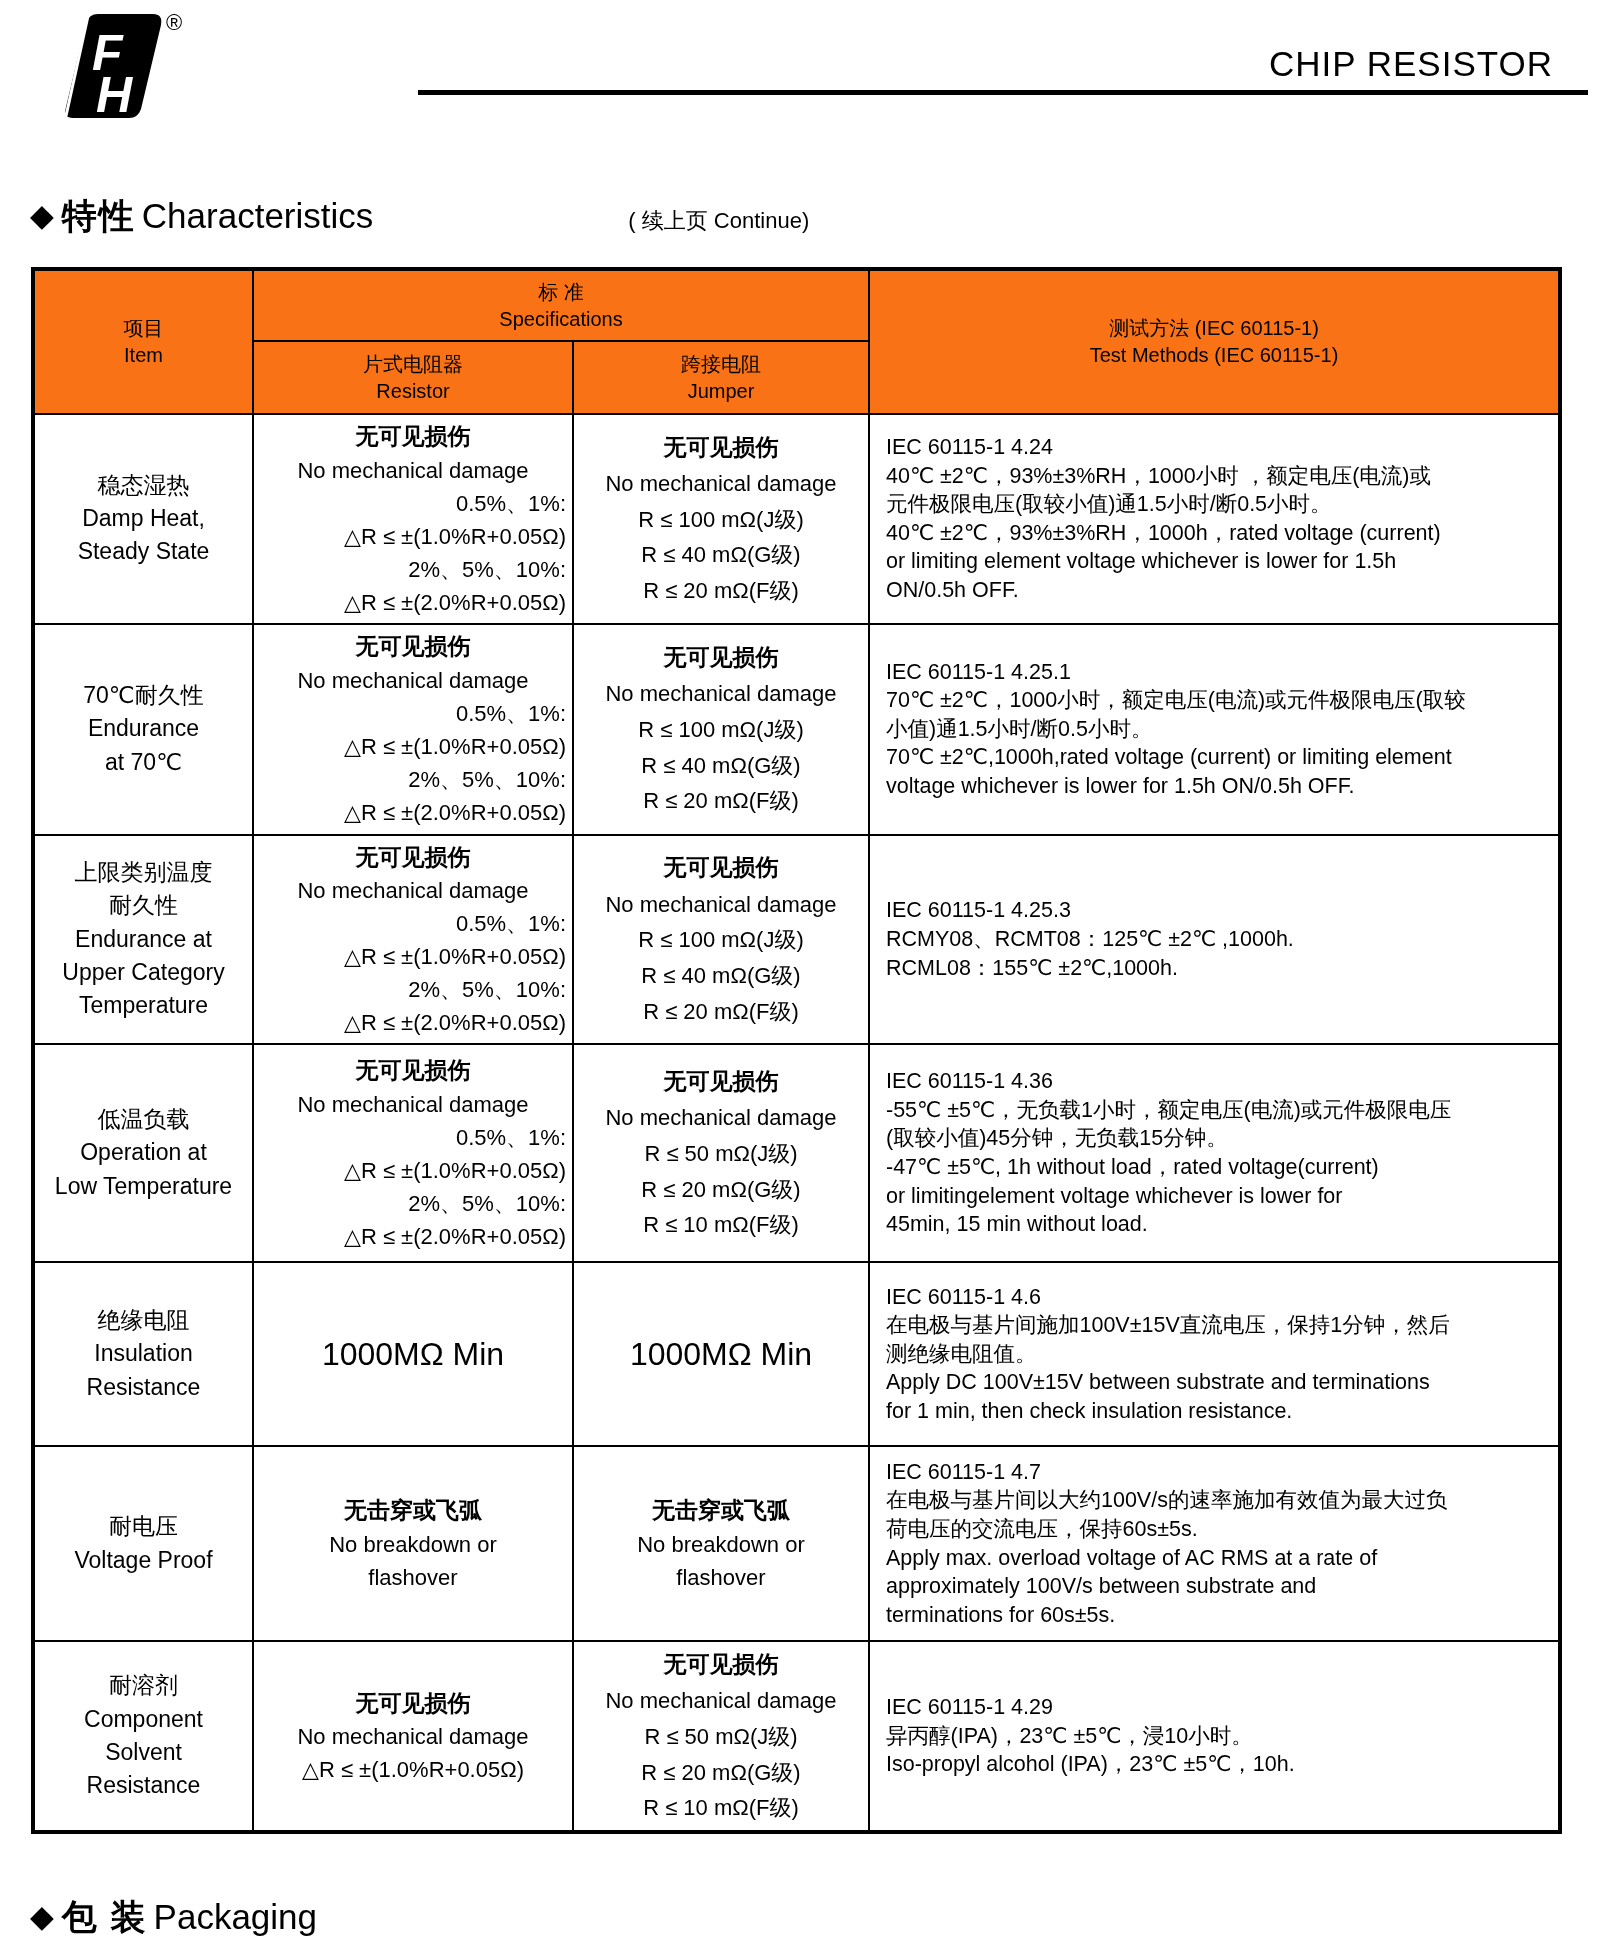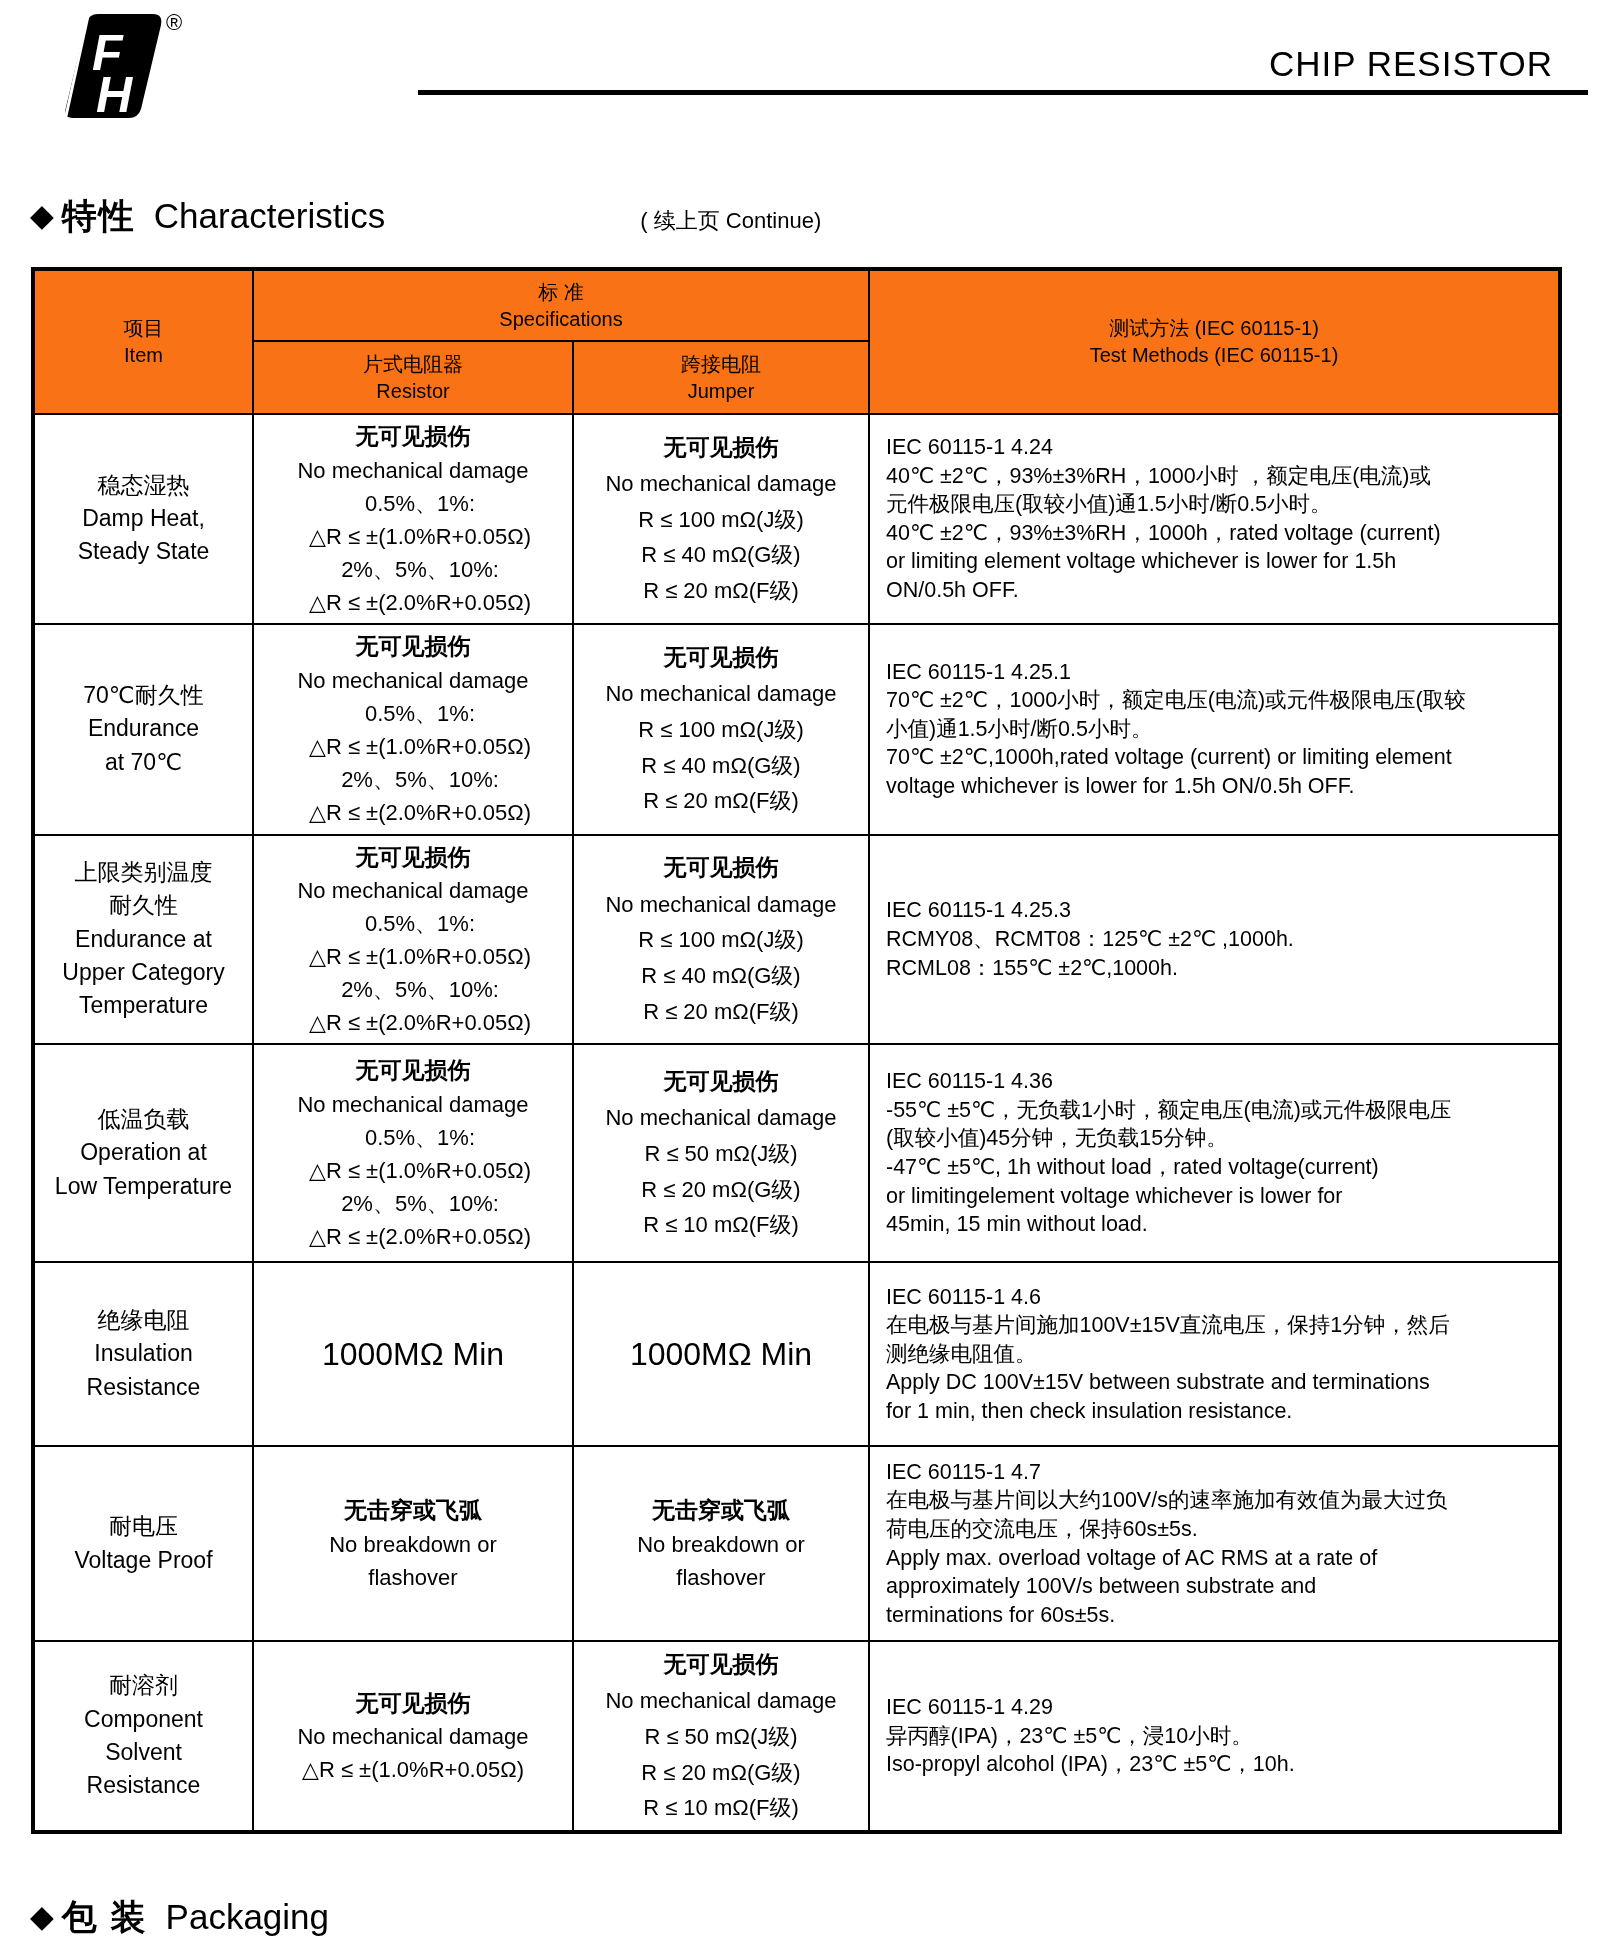--- a/index.html
+++ b/index.html
@@ -23,21 +23,21 @@
   .logo-text { margin-top: 8px; }
   .logo-cn { font-size: 45px; font-weight: bold; letter-spacing: 3px; line-height: 1.0; }
   .logo-en { font-size: 33px; font-weight: bold; letter-spacing: 5px; line-height: 1.1; }
   .product-name { position: absolute; top: 44px; right: 48px; font-size: 35px; letter-spacing: 1px; }
   .hdr-rule { position: absolute; top: 90px; left: 418px; right: 13px; height: 5px; background: #000; }
 
   
   .sec-title { display: flex; align-items: baseline; margin-left: 30px; font-size: 35px; }
   .sec-title .diamond { font-size: 31px; margin-right: 8px; position: relative; top: -2px; }
   .sec-title .cn { font-weight: bold; letter-spacing: 2px; }
-  .sec-title .en { margin-left: 18px; }
+  .sec-title .en { margin-left: 6px; }
   .characteristics-title { margin-top: 58px; }
   .continue-note { font-size: 22px; margin-left: 255px; font-weight: normal; }
 
   
   table.chars {
     margin: 27px 0 0 31px;
     border-collapse: collapse;
     table-layout: fixed;
     width: 1527px;
     border: 4px solid #000;
@@ -63,21 +63,21 @@
 
   td.item-cell {
     font-size: 23px; text-align: center; vertical-align: middle; line-height: 1.45;
     padding: 2px 4px;
   }
   td.spec-cell {
     font-size: 22px; text-align: center; vertical-align: middle; line-height: 1.5;
     padding: 4px 6px;
   }
   td.spec-cell .b { font-weight: bold; font-size: 23px; }
-  td.spec-cell .al-left { text-align: center; padding-left: 14px; }
+  td.spec-cell .al-left { text-align: right; padding-left: 14px; }
   td.jumper-cell div { line-height: 1.62; }
   td.single-val { font-size: 32px; margin-top: 12px; }
   td.test-cell {
     font-size: 21.5px; text-align: left; vertical-align: middle;
     padding: 8px 10px 8px 16px; line-height: 1.33;
   }
 
   
   .packaging-title { margin-top: 60px; }
 </style>

